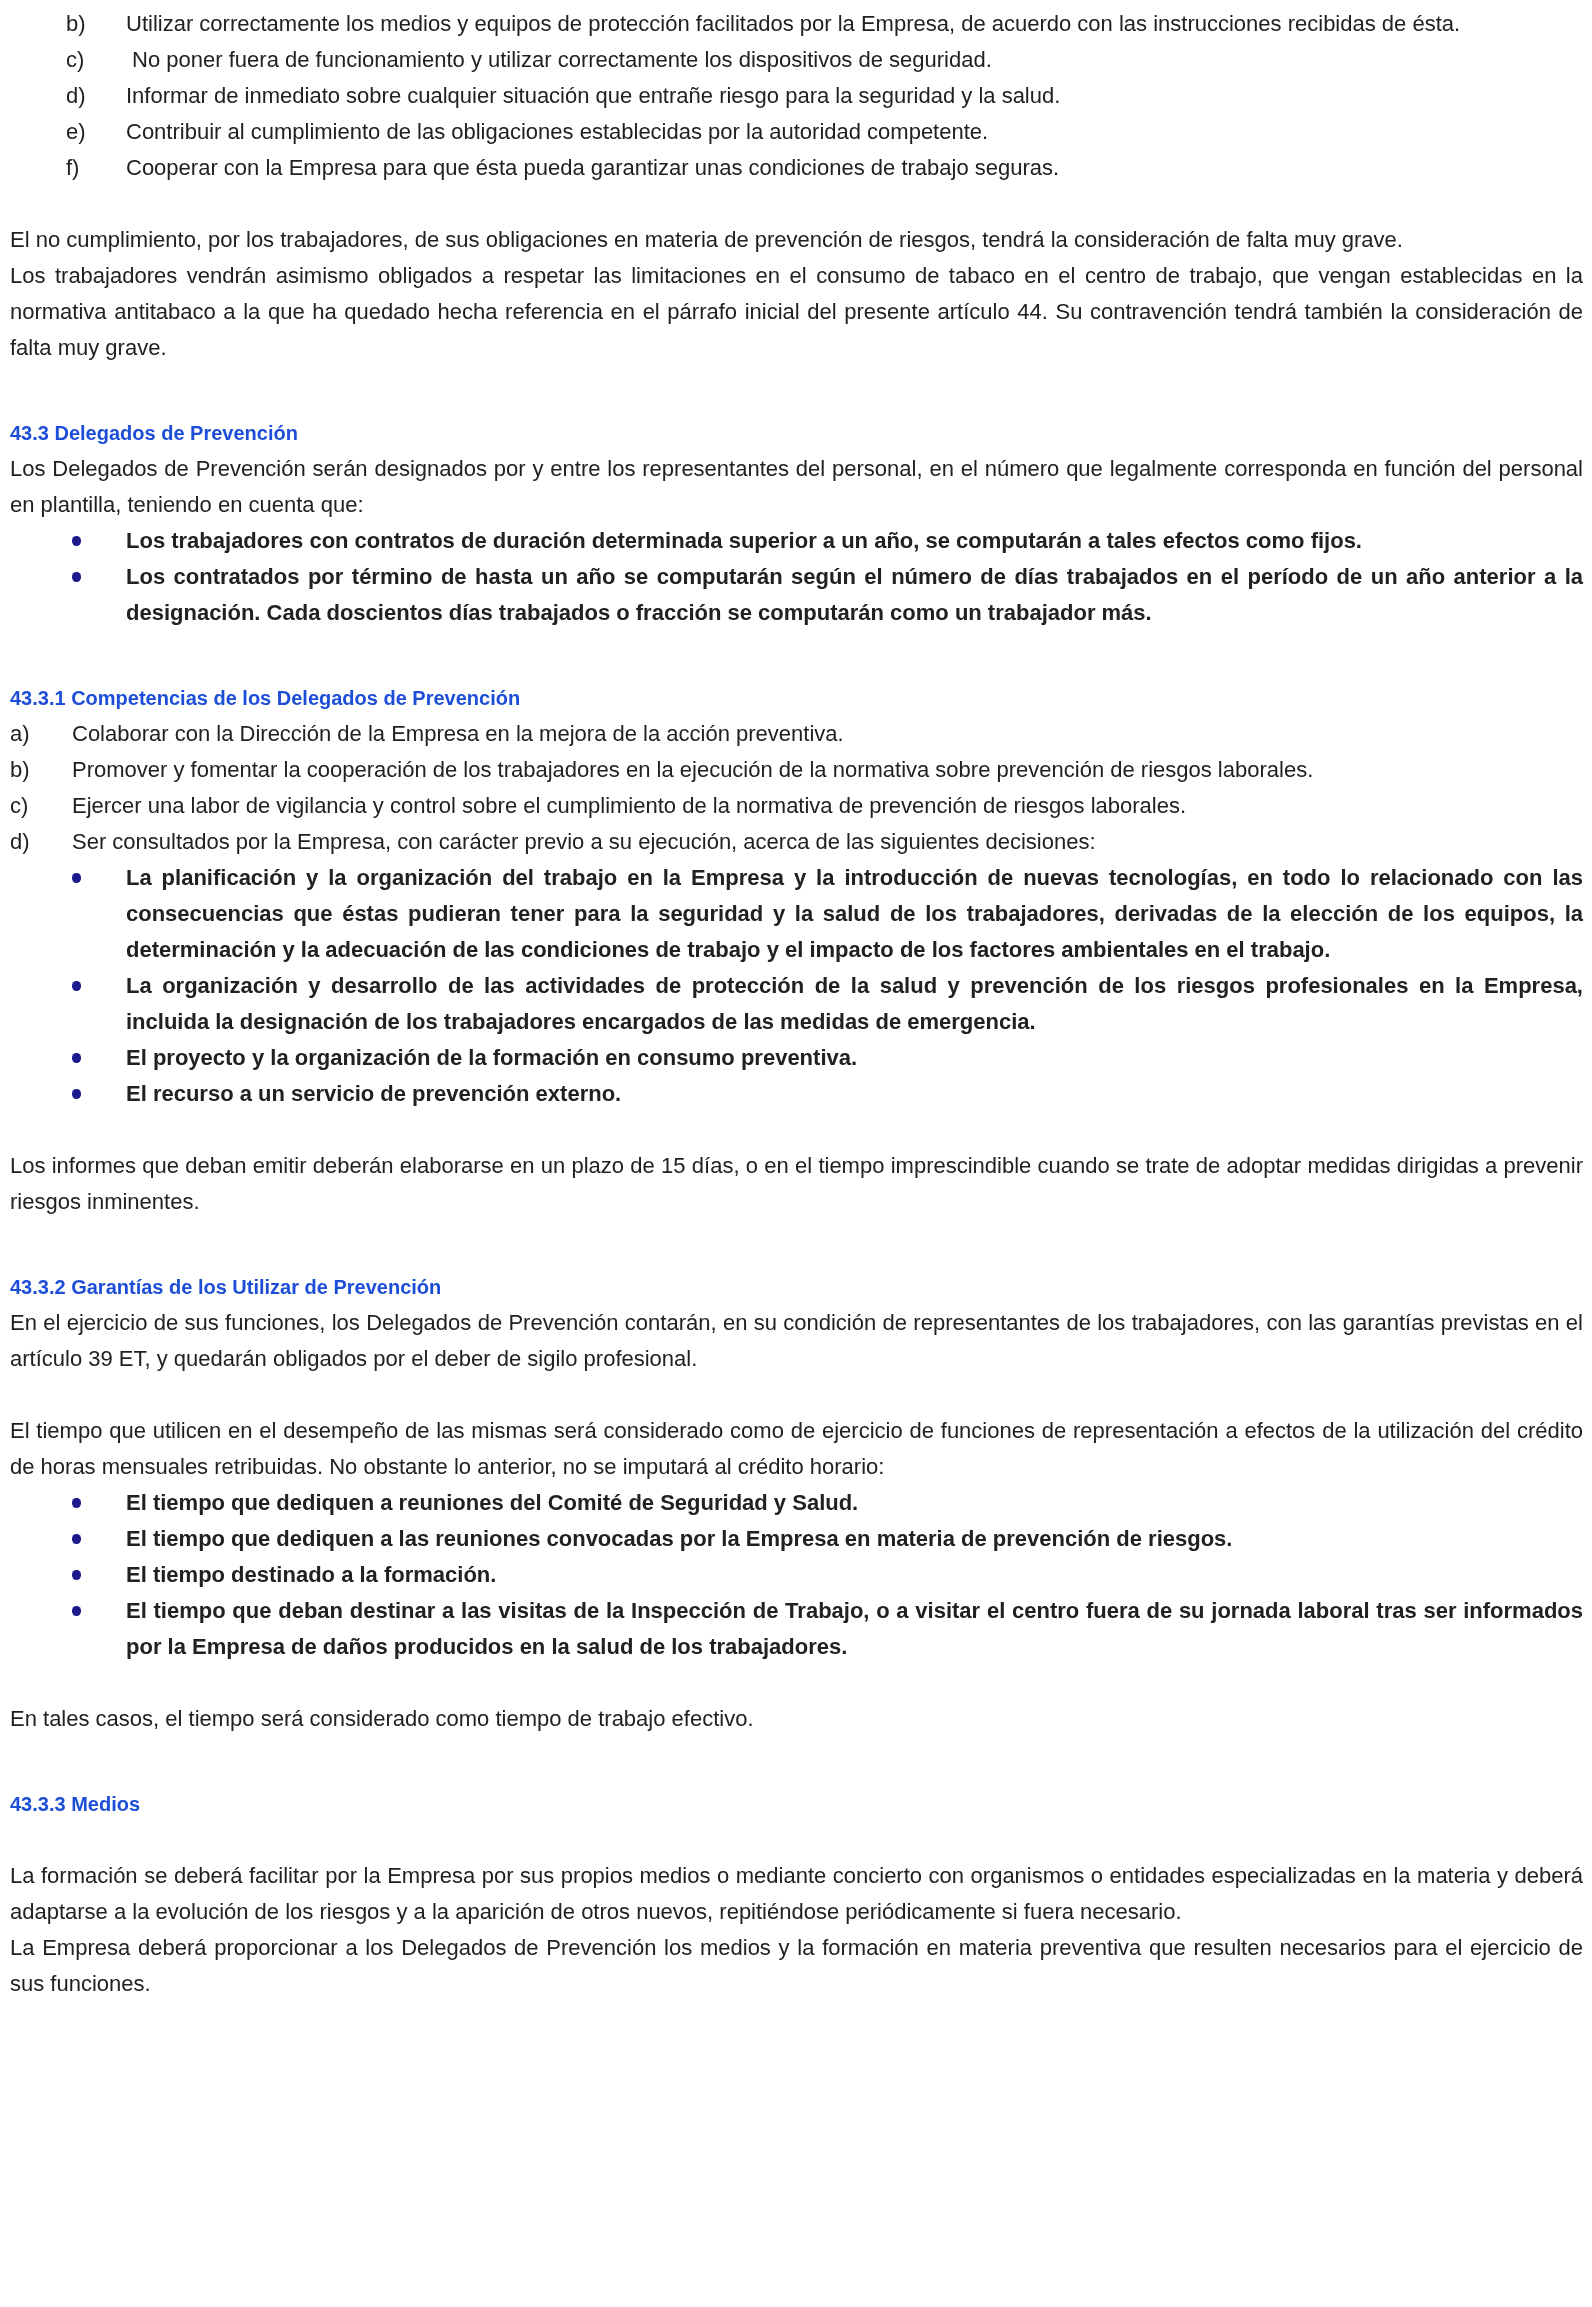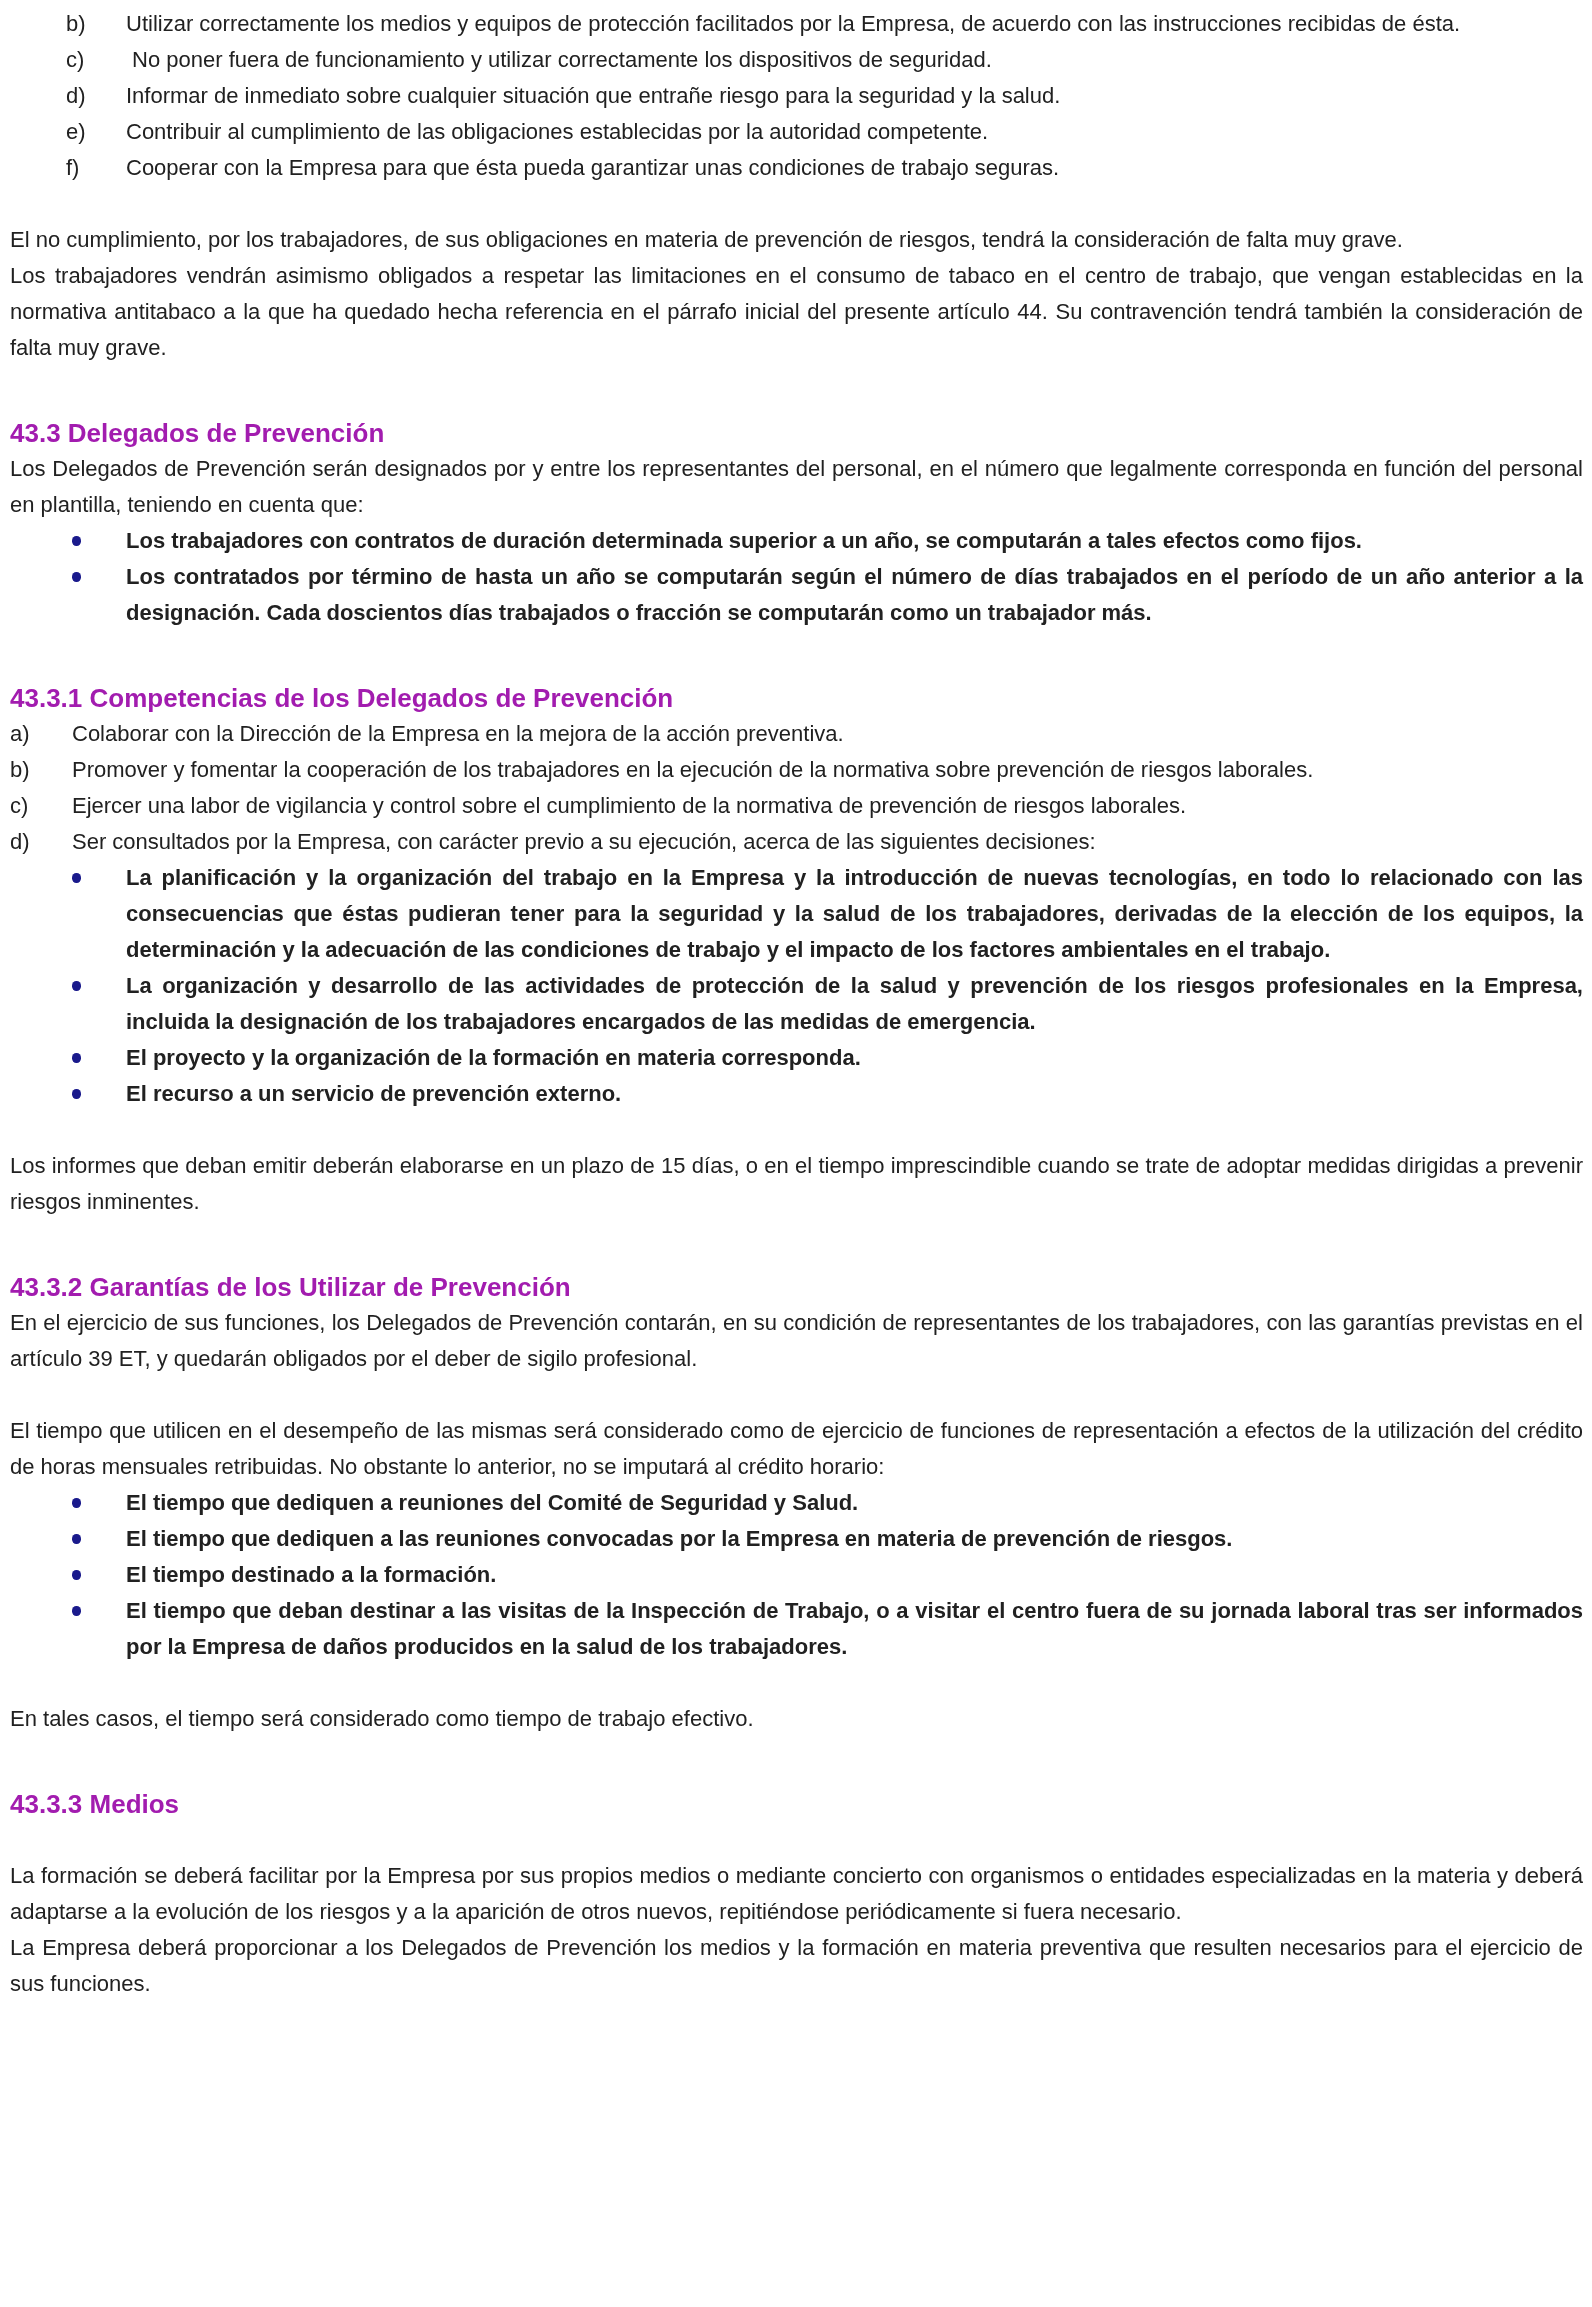--- a/index.html
+++ b/index.html
@@ -11,24 +11,24 @@
     font-family: "Liberation Sans", sans-serif;
     font-size: 22px;
     line-height: 36px;
     color: #212121;
     background: #ffffff;
   }
   .para { margin: 0; text-align: justify; }
   .gap { margin-top: 36px; }
   .heading {
     margin: 49px 0 0 0;
-    font-size: 26px;
+    font-size: 20px;
     font-weight: bold;
     line-height: 36px;
-    color: #a21caf;
+    color: #1d4ed8;
   }
   .li { position: relative; text-align: justify; margin: 0; }
   .li.deep { padding-left: 116px; }
   .li.deep .marker { position: absolute; left: 56px; top: 0; }
   .li.shallow { padding-left: 62px; }
   .li.shallow .marker { position: absolute; left: 0; top: 0; }
   .li.bullet { padding-left: 116px; font-weight: bold; }
   .dot {
     position: absolute;
     left: 62px;
@@ -99,21 +99,21 @@
   <div class="li bullet">
     <span class="dot"></span>
     <span class="txt">La planificación y la organización del trabajo en la Empresa y la introducción de nuevas tecnologías, en todo lo relacionado con las consecuencias que éstas pudieran tener para la seguridad y la salud de los trabajadores, derivadas de la elección de los equipos, la determinación y la adecuación de las condiciones de trabajo y el impacto de los factores ambientales en el trabajo.</span>
   </div>
   <div class="li bullet">
     <span class="dot"></span>
     <span class="txt">La organización y desarrollo de las actividades de protección de la salud y prevención de los riesgos profesionales en la Empresa, incluida la designación de los trabajadores encargados de las medidas de emergencia.</span>
   </div>
   <div class="li bullet">
     <span class="dot"></span>
-    <span class="txt">El proyecto y la organización de la formación en materia corresponda.</span>
+    <span class="txt">El proyecto y la organización de la formación en consumo preventiva.</span>
   </div>
   <div class="li bullet">
     <span class="dot"></span>
     <span class="txt">El recurso a un servicio de prevención externo.</span>
   </div>
 
   <p class="para gap">Los informes que deban emitir deberán elaborarse en un plazo de 15 días, o en el tiempo imprescindible cuando se trate de adoptar medidas dirigidas a prevenir riesgos inminentes.</p>
 
   <h2 class="heading">43.3.2 Garantías de los Utilizar de Prevención</h2>
   <p class="para">En el ejercicio de sus funciones, los Delegados de Prevención contarán, en su condición de representantes de los trabajadores, con las garantías previstas en el artículo 39 ET, y quedarán obligados por el deber de sigilo profesional.</p>

